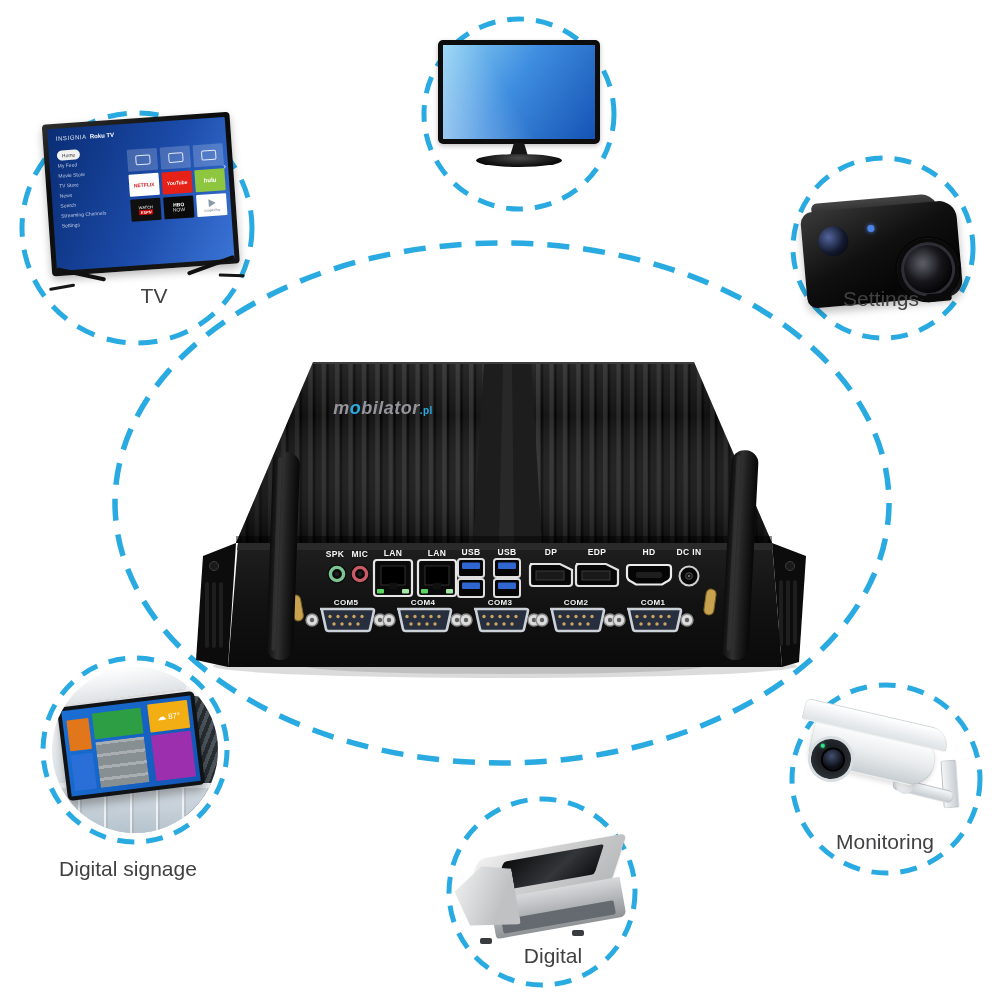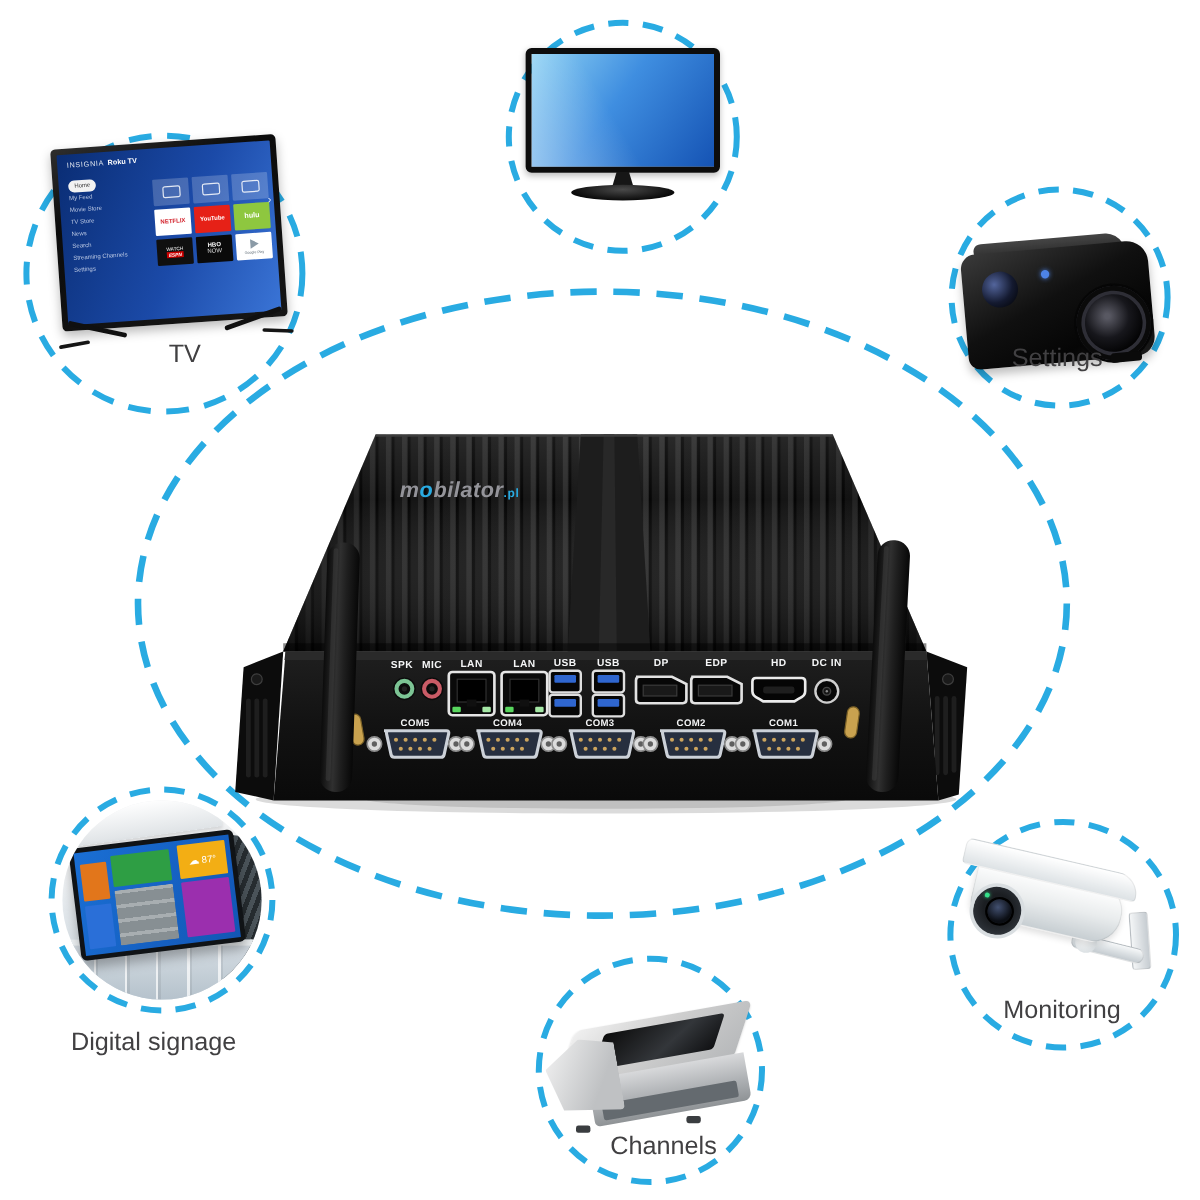--- a/index.html
+++ b/index.html
@@ -448,15 +448,15 @@
     <g transform="rotate(3 735 660)">
       <rect x="721" y="450" width="27" height="210" rx="13" fill="url(#antG)"></rect>
       <rect x="726" y="455" width="4" height="196" rx="2" fill="#3c3c3c" opacity=".55"></rect>
     </g>
   </svg>
 
   <div class="dev-label" style="left:796px;top:287px">Settings</div>
   <div class="dev-label" style="left:69px;top:284px">TV</div>
   <div class="dev-label" style="left:800px;top:830px">Monitoring</div>
   <div class="dev-label" style="left:43px;top:857px">Digital signage</div>
-  <div class="dev-label" style="left:468px;top:944px">Channels</div>
+  <div class="dev-label" style="left:468px;top:944px">Digital</div>
 
 </div>
 
 </body></html>

